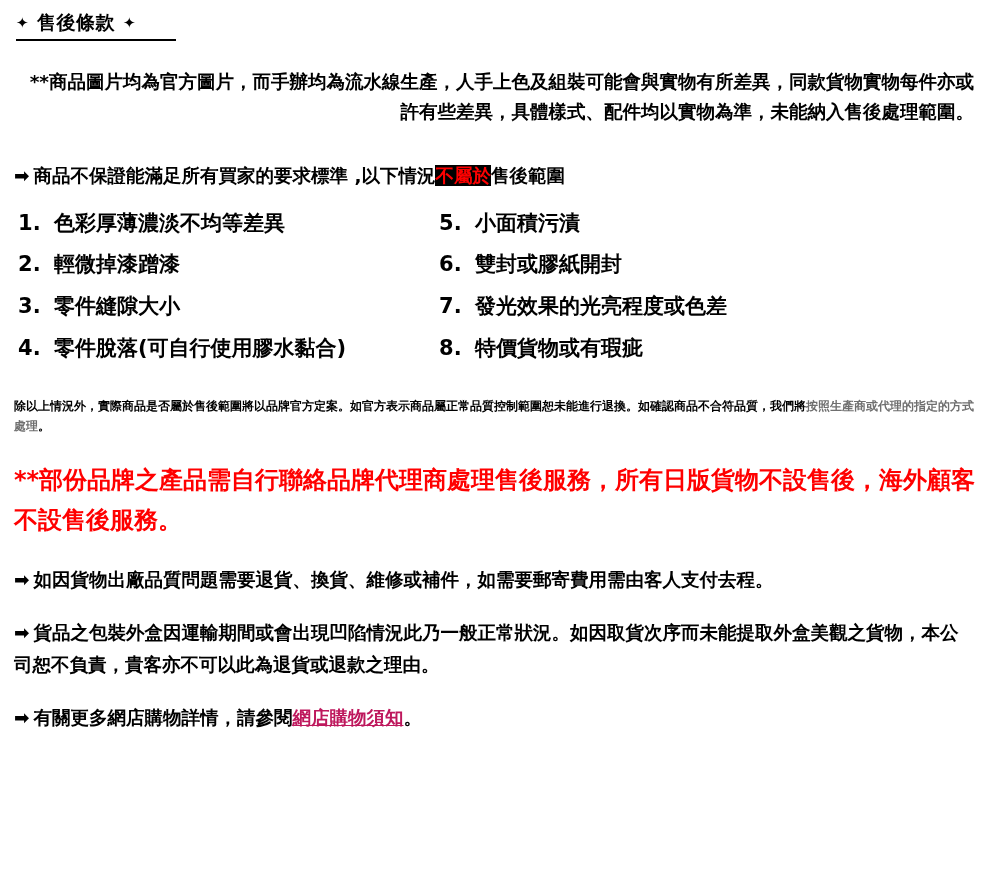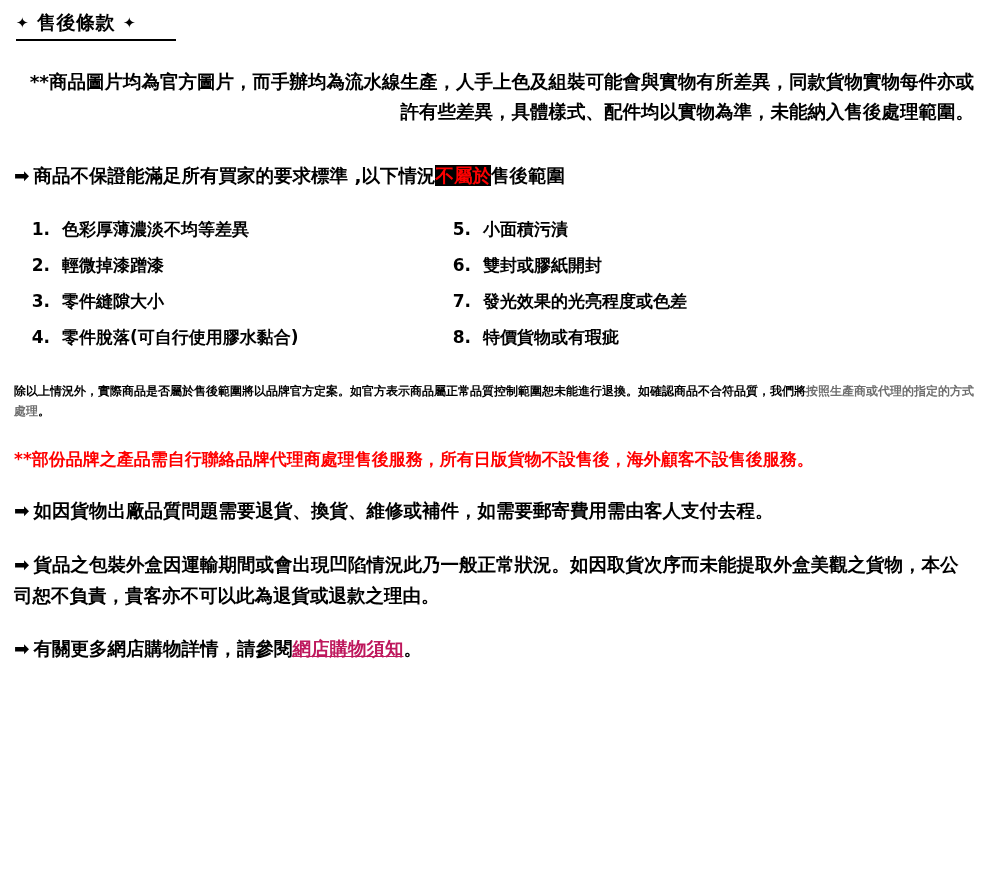--- a/index.html
+++ b/index.html
@@ -70,23 +70,23 @@
   .notcover-row { margin-top: 34px; }
 
   
   .cols {
     margin-top: 18px;
     display: flex;
     width: 830px;
   }
   .col { width: 415px; }
   .col ol {
-    margin: 8px;
+    margin: 0;
     padding-left: 34px;
-    font-size: 17px;
+    font-size: 21px;
     font-weight: bold;
   }
   .col ol li {
     line-height: 1.42;
     margin-bottom: 12px;
     padding-left: 6px;
   }
   .col.second ol { padding-left: 40px; }
 
   .para {
@@ -94,21 +94,21 @@
     font-size: 12px;
     line-height: 1.68;
     font-weight: bold;
     width: 965px;
   }
   .grey { color: #6f6f6f; font-weight: bold; }
 
   .red {
     margin-top: 24px;
     color: #ff0000;
-    font-size: 17px;
+    font-size: 24px;
     line-height: 1.68;
     font-weight: bold;
     width: 965px;
   }
 
   .note {
     margin-top: 22px;
     font-size: 18.5px;
     line-height: 1.66;
     font-weight: bold;

